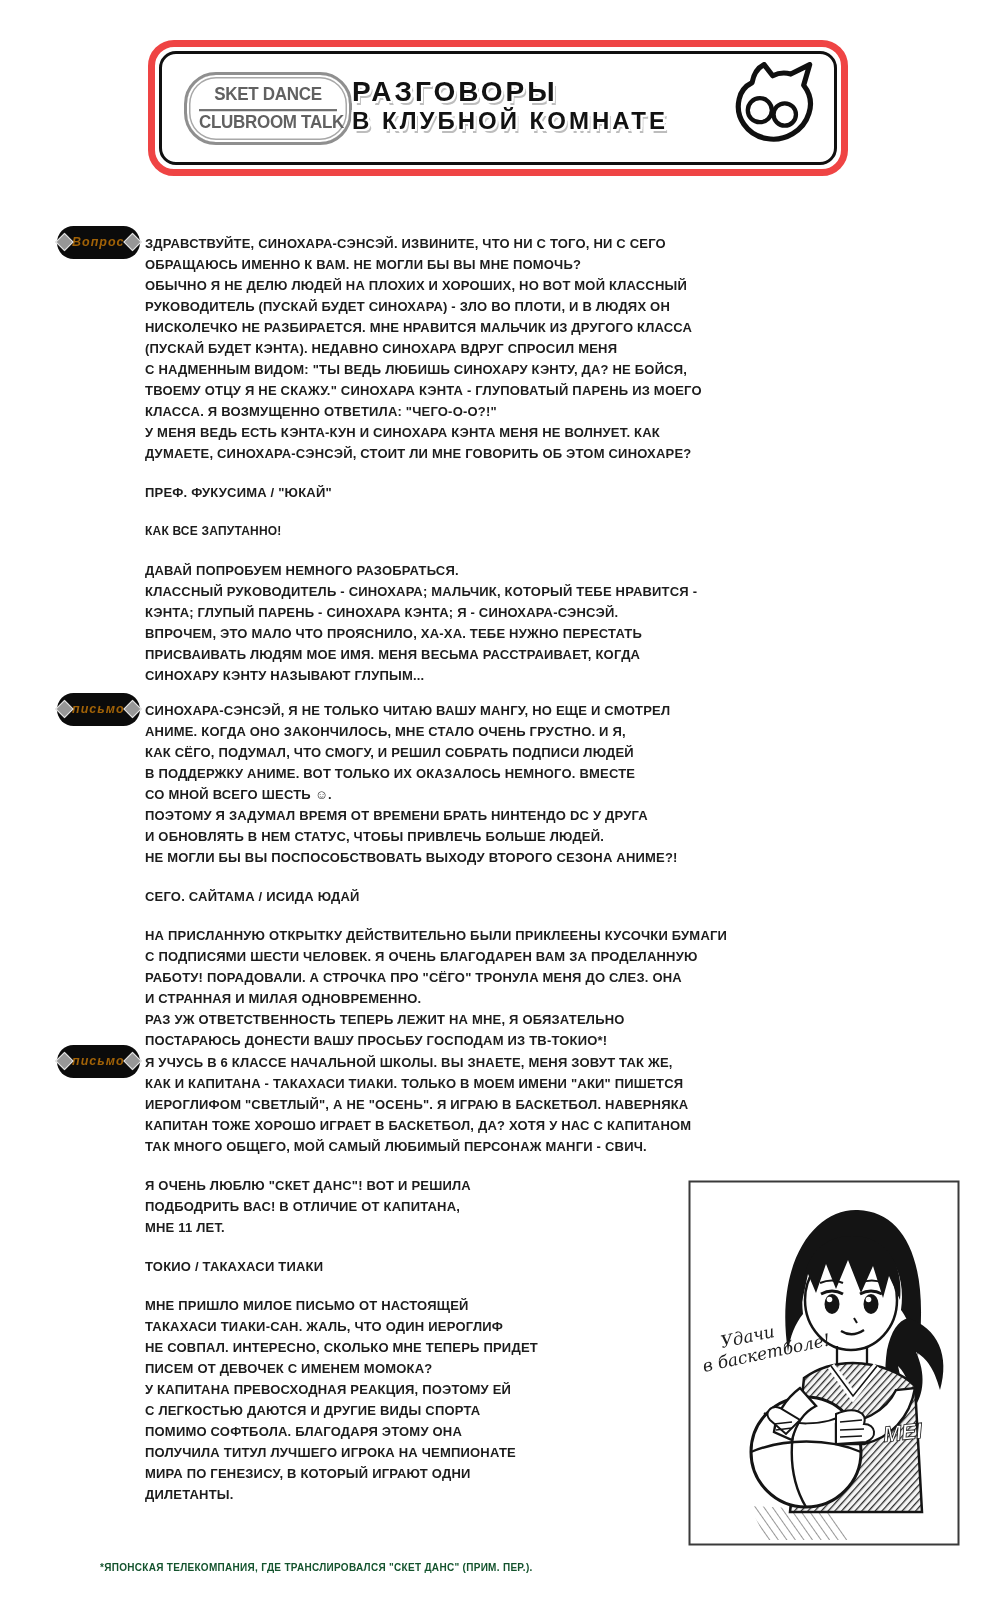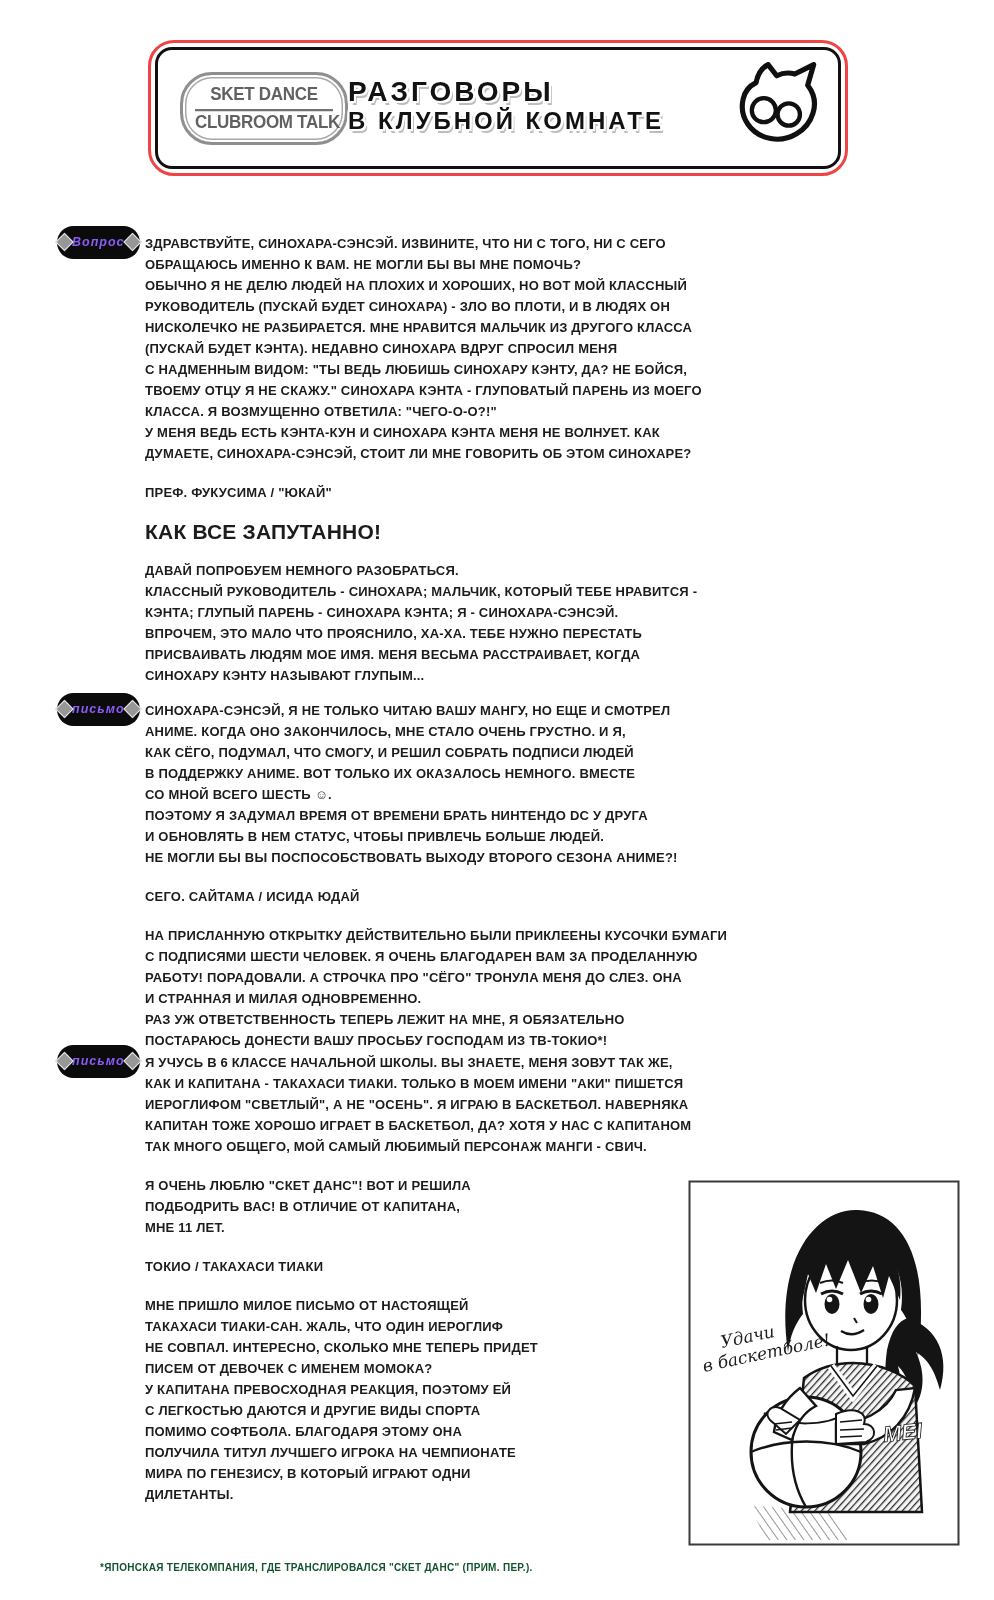--- a/index.html
+++ b/index.html
@@ -3,21 +3,21 @@
 <meta charset="utf-8">
 <style>
   html,body{margin:0;padding:0;}
   body{
     width:994px;height:1600px;background:#ffffff;position:relative;
     font-family:"Liberation Sans",sans-serif;color:#1c1c1c;overflow:hidden;
   }
   
   .header-box{
     position:absolute;left:148px;top:40px;width:700px;height:136px;
-    border:3px solid #ef4444;border-radius:26px;padding:4px;box-sizing:border-box;
+    border:7px solid #ef4444;border-radius:26px;padding:4px;box-sizing:border-box;
     background:#fff;
   }
   .header-inner{
     width:100%;height:100%;border:3px solid #101010;border-radius:17px;
     box-sizing:border-box;display:flex;align-items:center;background:#fff;
   }
   .logo-pill{
     margin-left:22px;flex:0 0 auto;width:168px;box-sizing:border-box;
     border:3px solid #8f8f8f;border-radius:32px;padding:10px 12px;
     box-shadow:inset 0 0 0 2px #fff, inset 0 0 0 3.5px #a8a8a8;
@@ -39,26 +39,26 @@
   .title-l1{font-size:28px;}
   .title-l2{font-size:24px;}
   .cat{flex:0 0 auto;margin-right:20px;margin-top:-6px;}
   
   .block{position:absolute;left:145px;width:800px;}
   .txt{
     margin:0 0 18px 0;font-size:13px;font-weight:700;line-height:21px;
     letter-spacing:0.2px;white-space:pre-line;color:#1c1c1c;
   }
   .txt:last-child{margin-bottom:0;margin-top:16px;}
-  .reply-title{font-size:21px;}
+  .reply-title{font-size:12px;}
   .narrowcol{width:540px;}
   
   .badge{
     position:absolute;left:-88px;top:-7px;display:inline-block;background:#0b0b0b;
-    border-radius:20px;padding:10px 15px;color:#8b5cf6;font-style:italic;font-weight:700;
+    border-radius:20px;padding:10px 15px;color:#a16207;font-style:italic;font-weight:700;
     font-size:12.5px;letter-spacing:1px;line-height:1;white-space:nowrap;
   }
   .badge::before,.badge::after{
     content:'';position:absolute;top:50%;width:11px;height:11px;background:#979797;
     border:1.5px solid #e6e6e6;transform:translateY(-50%) rotate(45deg);
   }
   .badge::before{left:1px;}
   .badge::after{right:1px;}
   
   .illustration{position:absolute;left:688px;top:1180px;width:272px;height:366px;}

